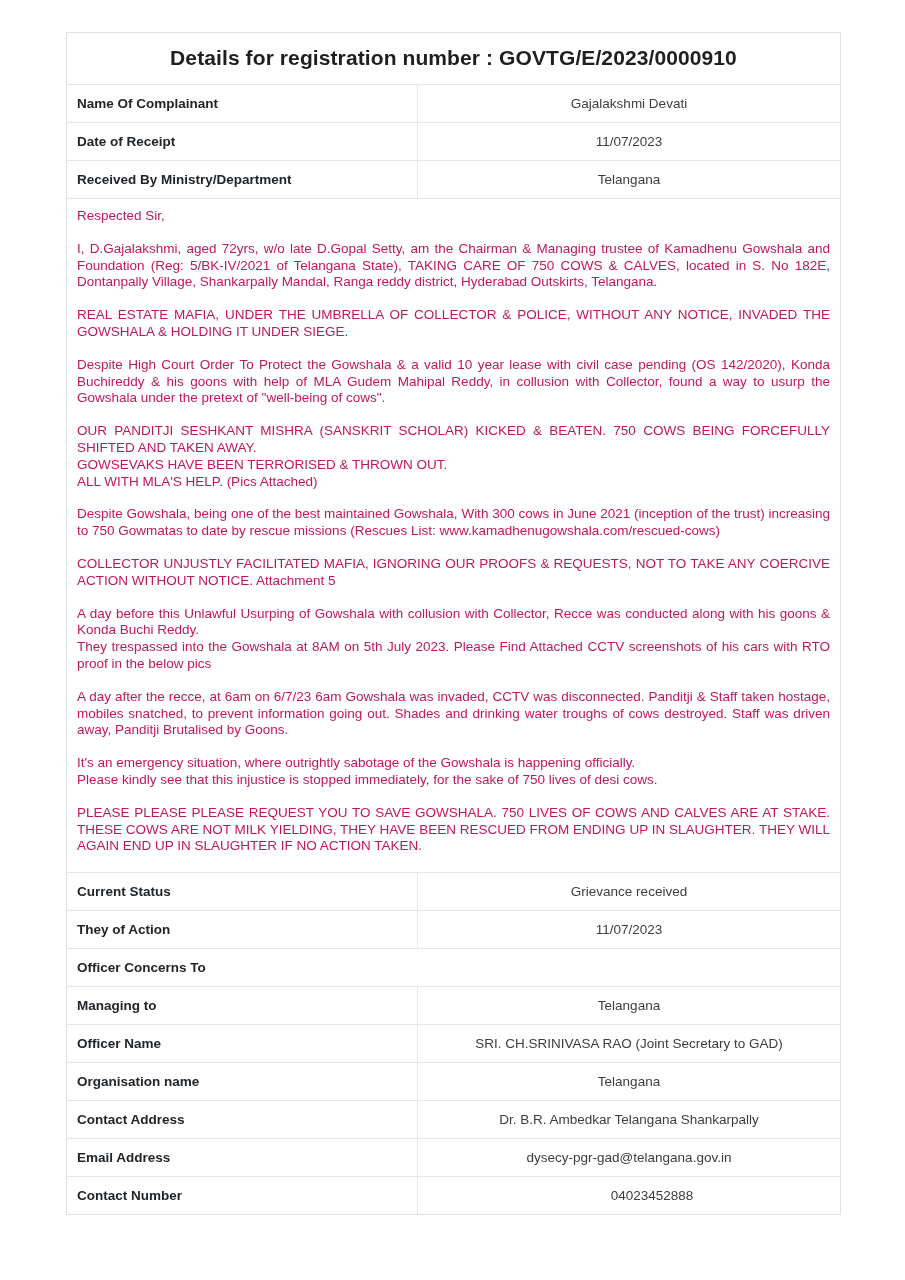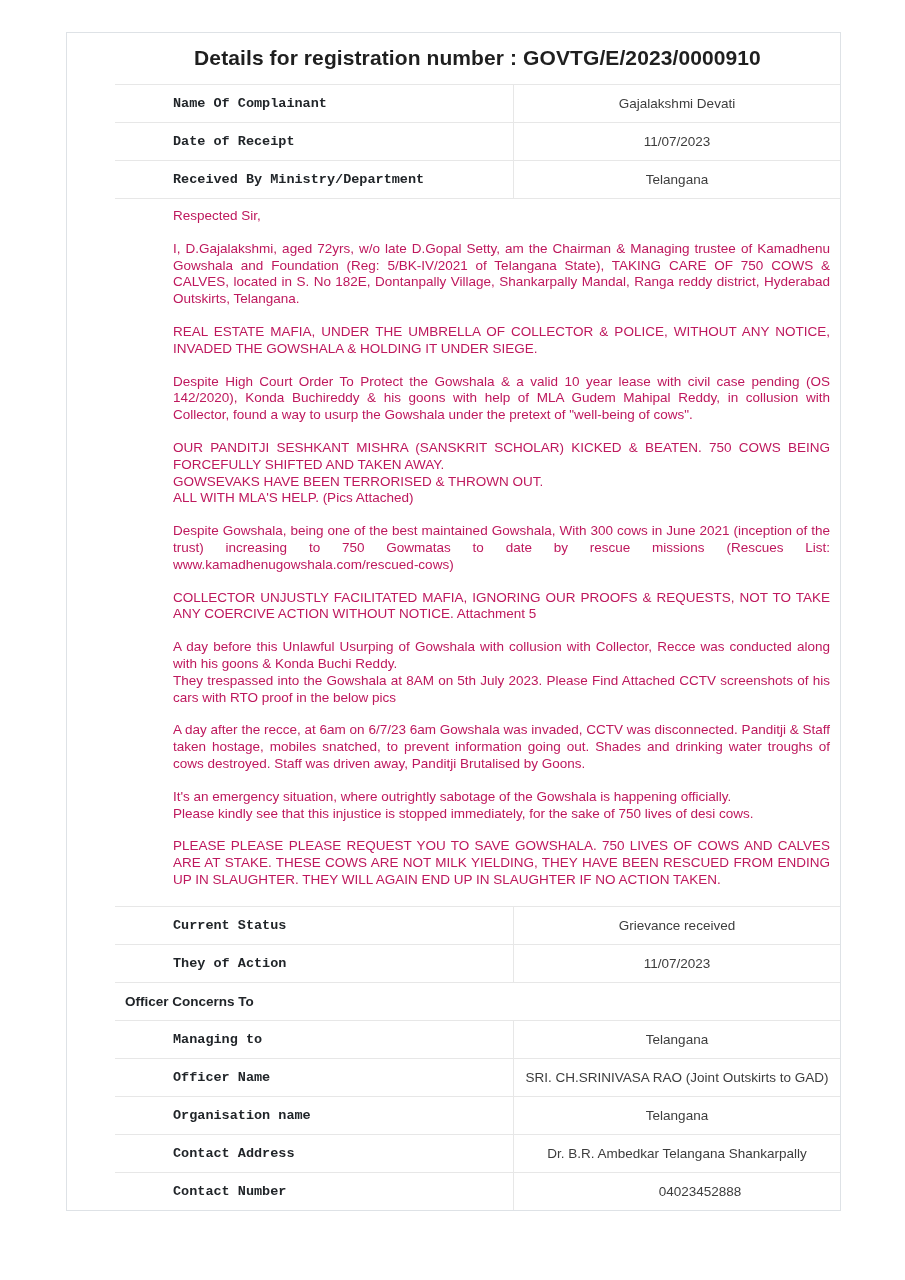--- a/index.html
+++ b/index.html
@@ -1,15 +1,15 @@
 <!DOCTYPE html>
 <html><head>
 <meta charset="utf-8">
 <style>
-  * { box-sizing: border-box; padding-left: 48px; }
+  * { box-sizing: border-box; }
   html, body {
     margin: 0; padding: 0;
     width: 905px; height: 1280px;
     background: #ffffff;
     font-family: "Liberation Sans", sans-serif;
     -webkit-font-smoothing: antialiased;
   }
   .doc-table {
     position: absolute;
     left: 66px; top: 32px;
@@ -32,21 +32,20 @@
   }
   .kv-row.last { border-bottom: none; gap: 46px; }
   .kv-label {
     width: 351px;
     flex: 0 0 351px;
     padding: 11px 10px;
     font-size: 13.5px;
     font-weight: 700;
     color: #212529;
     border-right: 1px solid #e7e7e7;
-    font-family: Liberation Mono, monospace;
   }
   .kv-value {
     flex: 1;
     padding: 11px 10px;
     font-size: 13.5px;
     color: #3d3d3d;
     text-align: center;
   }
   .full-row {
     padding: 11px 10px;
@@ -118,28 +117,32 @@
   </div>
 
   <div class="full-row center">Officer Concerns To</div>
 
   <div class="kv-row">
     <div class="kv-label">Managing to</div>
     <div class="kv-value">Telangana</div>
   </div>
   <div class="kv-row">
     <div class="kv-label">Officer Name</div>
-    <div class="kv-value">SRI. CH.SRINIVASA RAO (Joint Outskirts to GAD)</div>
+    <div class="kv-value">SRI. CH.SRINIVASA RAO (Joint Secretary to GAD)</div>
   </div>
   <div class="kv-row">
     <div class="kv-label">Organisation name</div>
     <div class="kv-value">Telangana</div>
   </div>
   <div class="kv-row">
     <div class="kv-label">Contact Address</div>
     <div class="kv-value">Dr. B.R. Ambedkar Telangana Shankarpally</div>
   </div>
+  <div class="kv-row">
+    <div class="kv-label">Email Address</div>
+    <div class="kv-value">dysecy-pgr-gad@telangana.gov.in</div>
+  </div>
   <div class="kv-row last">
     <div class="kv-label">Contact Number</div>
     <div class="kv-value">04023452888</div>
   </div>
 
 </div>
 
 </body></html>

